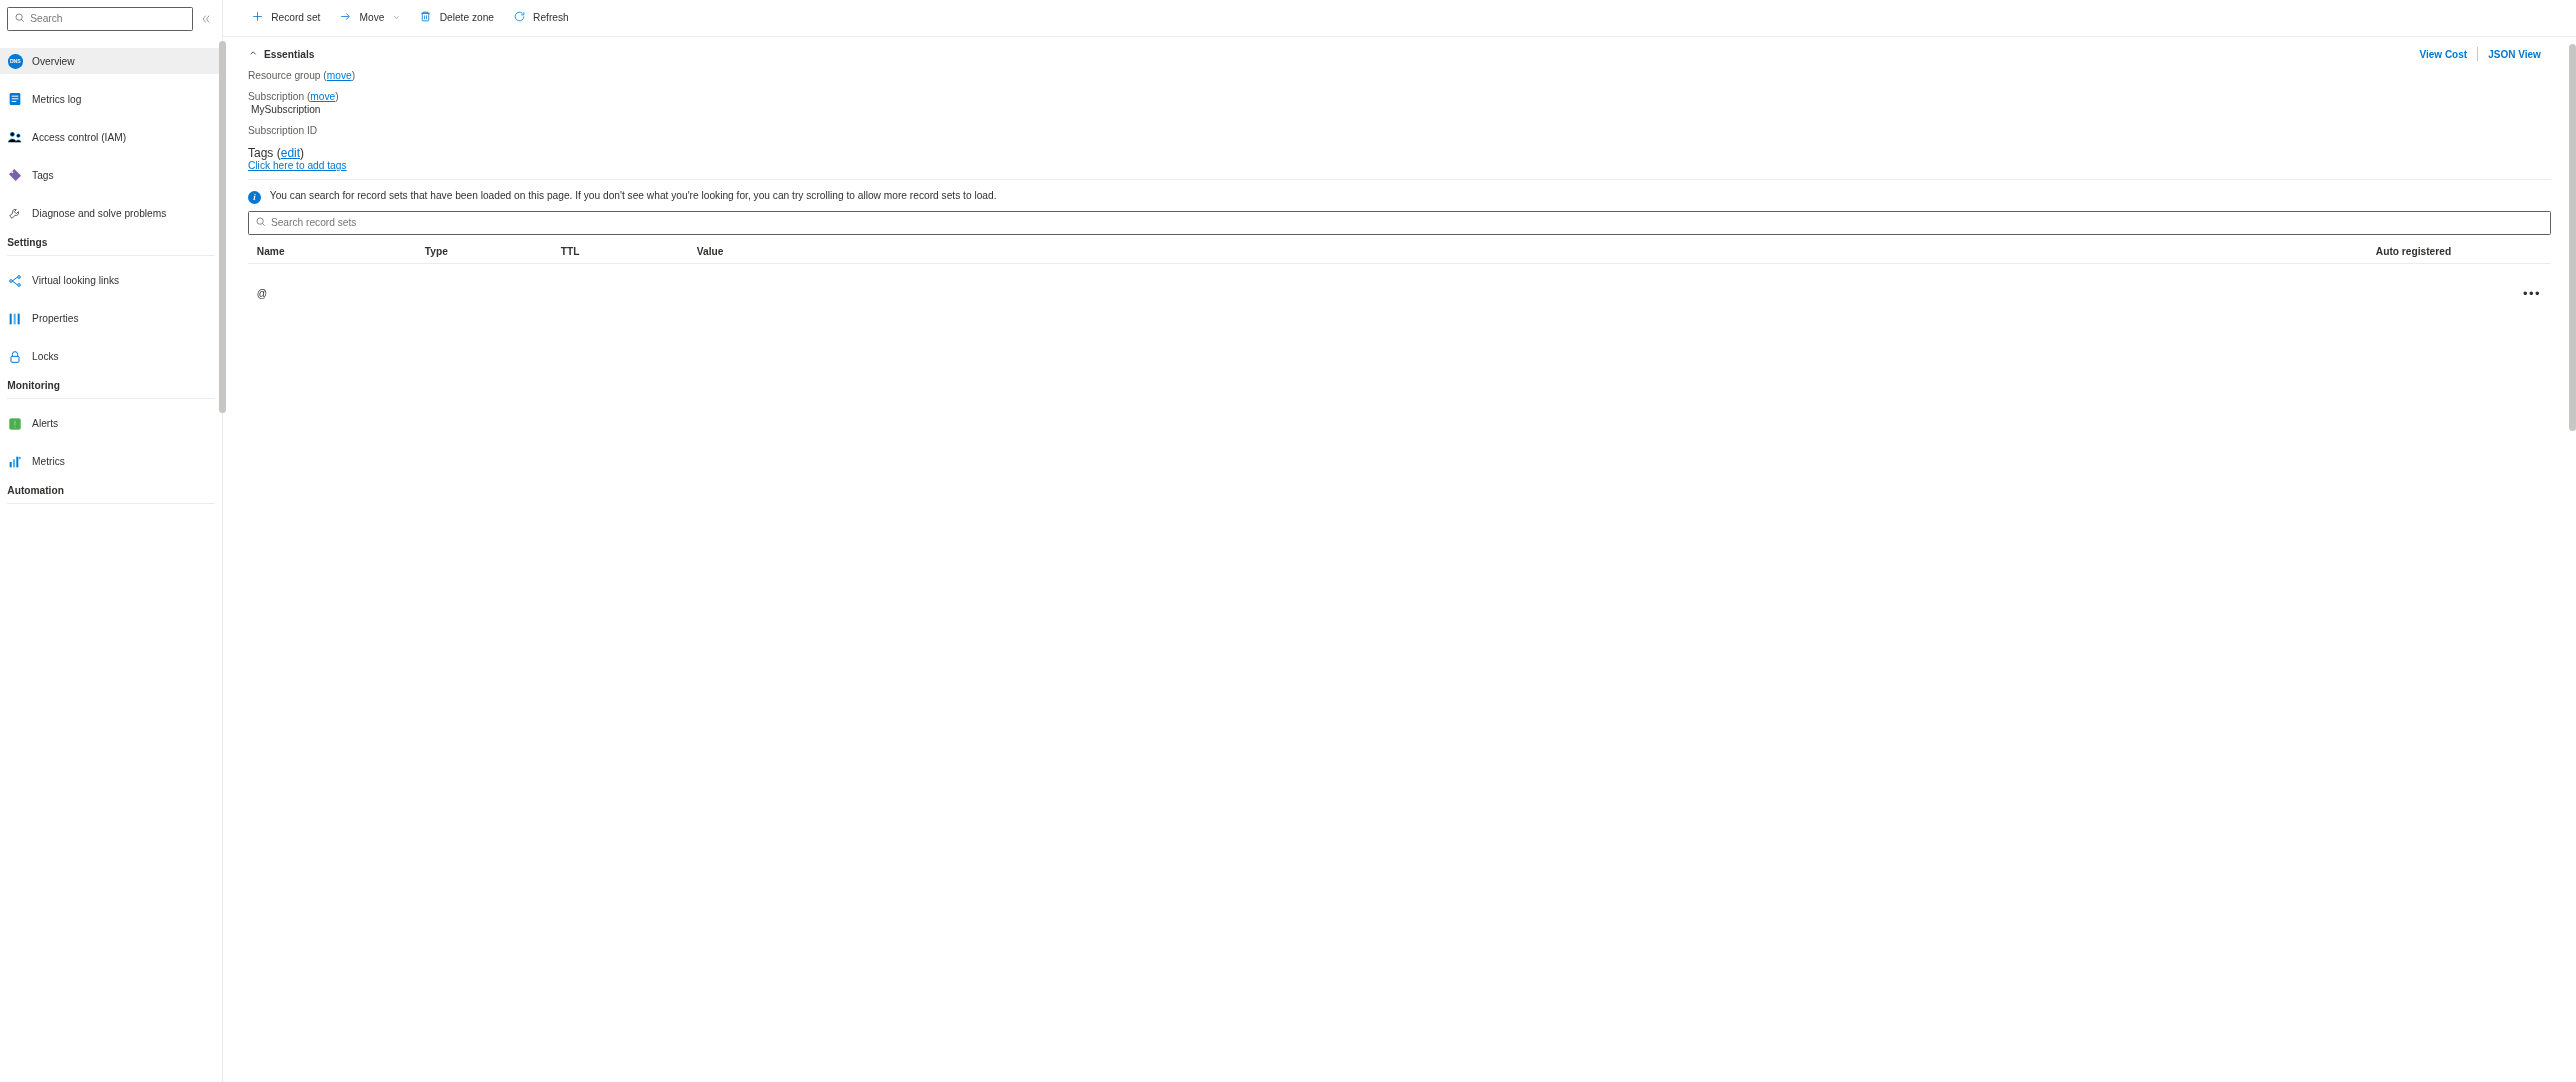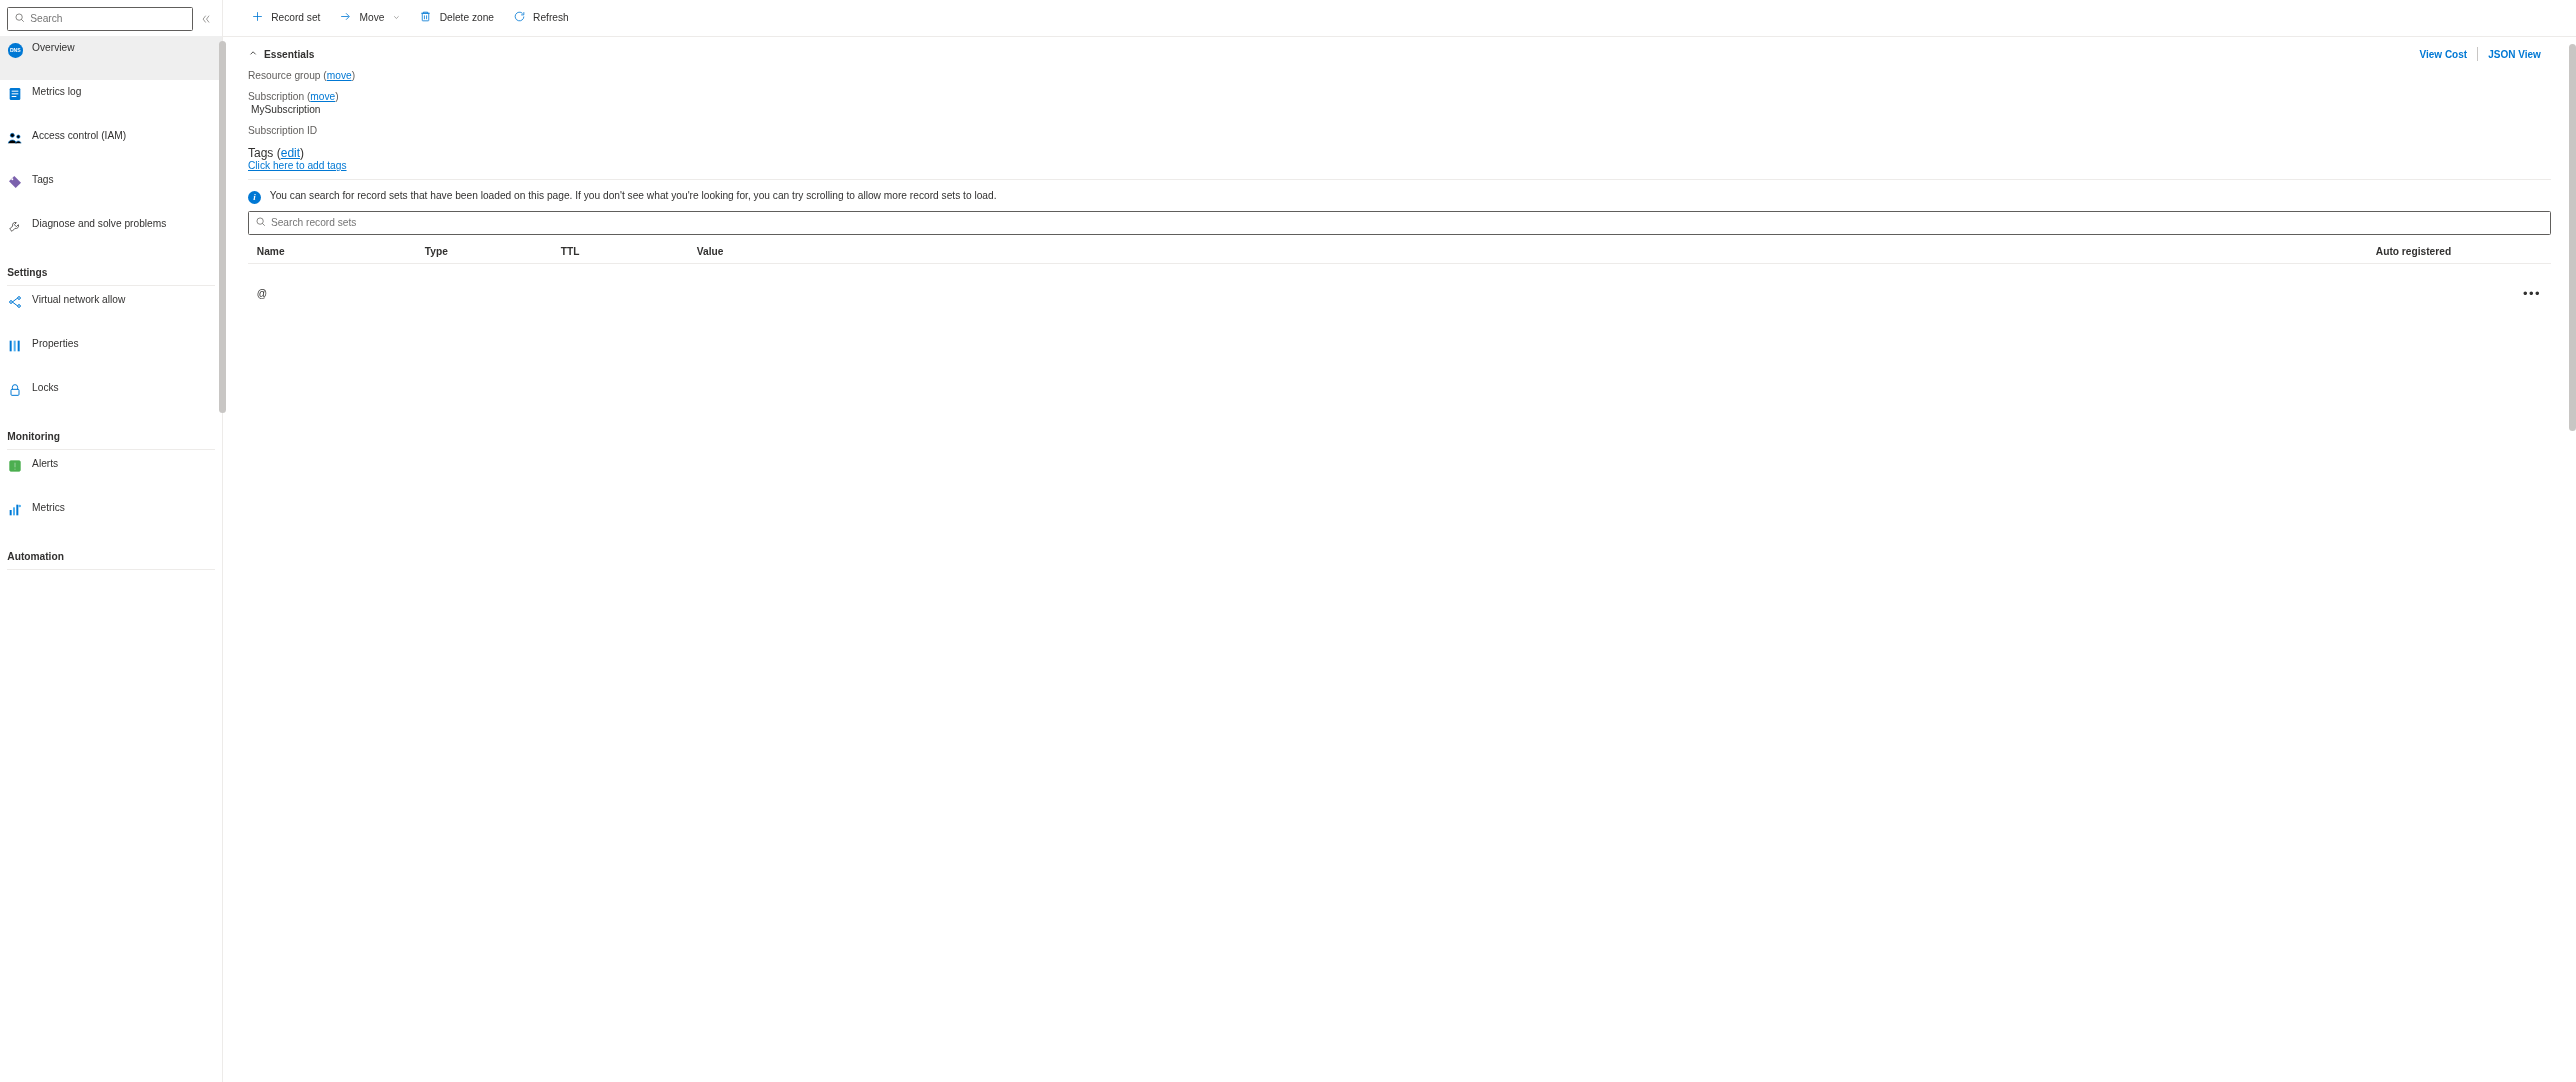--- a/index.html
+++ b/index.html
@@ -8,21 +8,21 @@
 
 .sidebar { width: 223px; border-right: 0.7px solid #edebe9; display: flex; flex-direction: column; position: relative; }
 .search-wrap { padding: 7.3px 7.3px 5.8px 7.3px; display: flex; align-items: center; }
 .search-box { display: flex; align-items: center; flex: 1; border: 0.7px solid #605e5c; border-radius: 1.5px; height: 23.4px; padding: 0 5.8px; }
 .search-box svg { width: 11.7px; height: 11.7px; fill: none; stroke: #605e5c; stroke-width: 1.5; flex-shrink: 0; }
 .search-box input { border: none; outline: none; font-size: 10.2px; margin-left: 4.4px; width: 100%; color: #323130; }
 .collapse-btn { width: 17.5px; height: 17.5px; display: flex; align-items: center; justify-content: center; margin-left: 4.4px; cursor: pointer; }
 .collapse-btn svg { width: 10.2px; height: 10.2px; stroke: #605e5c; fill: none; stroke-width: 1.5; }
 
 .menu { overflow-y: auto; flex: 1; }
-.menu-item { display: flex; align-items: flex-start; padding: 5.8px 7.3px; height: 44px; cursor: pointer; }
+.menu-item { display: flex; align-items: center; padding: 5.8px 7.3px; height: 26px; cursor: pointer; margin-top: 12px; }
 .menu-item.selected { background: #efefef; }
 .menu-item .icon-slot { width: 16px; height: 16px; margin-right: 8.8px; display: flex; align-items: center; justify-content: center; flex-shrink: 0; }
 .menu-item .label { font-size: 10.2px; color: #323130; }
 .menu-section { font-weight: 600; font-size: 10.2px; padding: 10.2px 7.3px 4.4px 7.3px; color: #323130; }
 .menu-divider { height: 0.7px; background: #edebe9; margin: 2.9px 7.3px; }
 
 
 .sidebar-scroll-track { position: absolute; right: -4.4px; top: 41px; width: 7.3px; height: calc(100% - 41px); }
 .sidebar-scroll-thumb { position: absolute; top: 0; width: 7.3px; height: 372px; background: #c8c6c4; border-radius: 3.7px; }
 
@@ -160,21 +160,21 @@
     <div class="menu-item">
       <span class="icon-slot">
         <svg viewBox="0 0 24 24" fill="none" stroke="#0078d4" stroke-width="1.5">
             <circle cx="6" cy="12" r="2"></circle>
             <circle cx="18" cy="6" r="2"></circle>
             <circle cx="18" cy="18" r="2"></circle>
             <line x1="8" y1="12" x2="16" y2="6"></line>
             <line x1="8" y1="12" x2="16" y2="18"></line>
           </svg>
       </span>
-      <span class="label">Virtual network allow</span>
+      <span class="label">Virtual looking links</span>
     </div>
     <div class="menu-item">
       <span class="icon-slot ic-bars">
         <svg viewBox="0 0 24 24">
             <rect x="4" y="4" width="3" height="16"></rect>
             <rect x="10" y="4" width="3" height="16"></rect>
             <rect x="16" y="4" width="3" height="16"></rect>
           </svg>
       </span>
       <span class="label">Properties</span>

